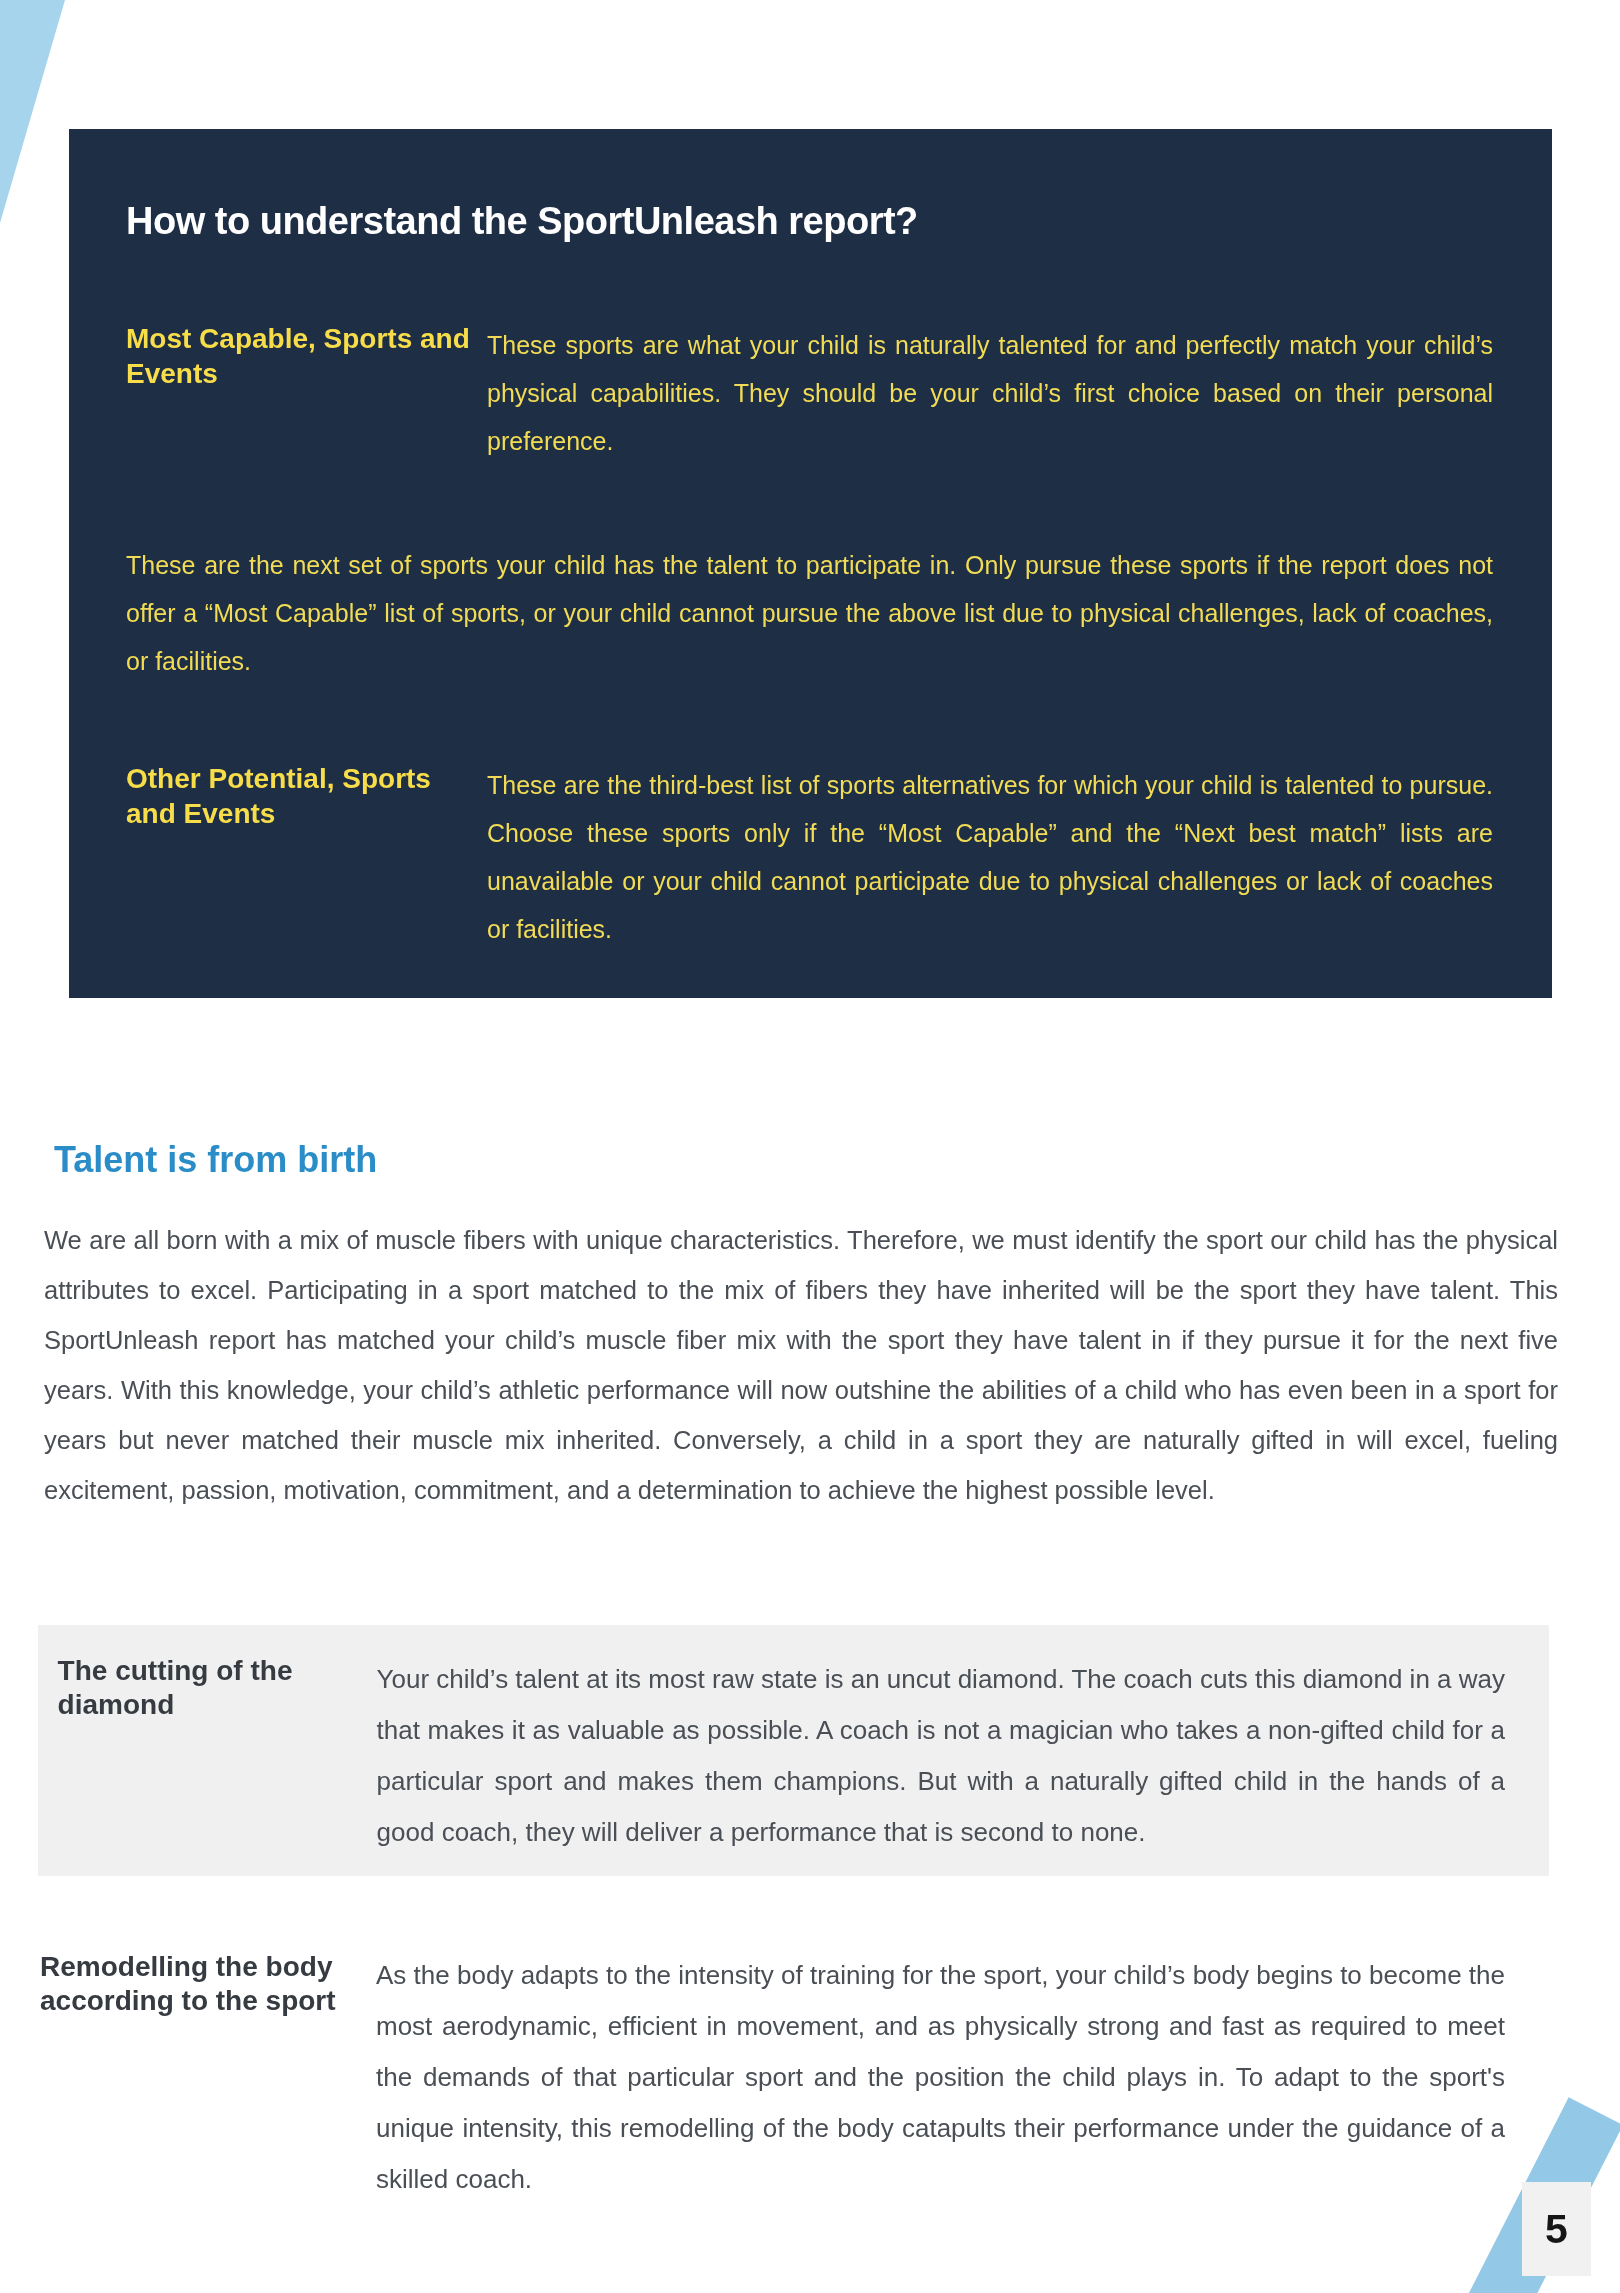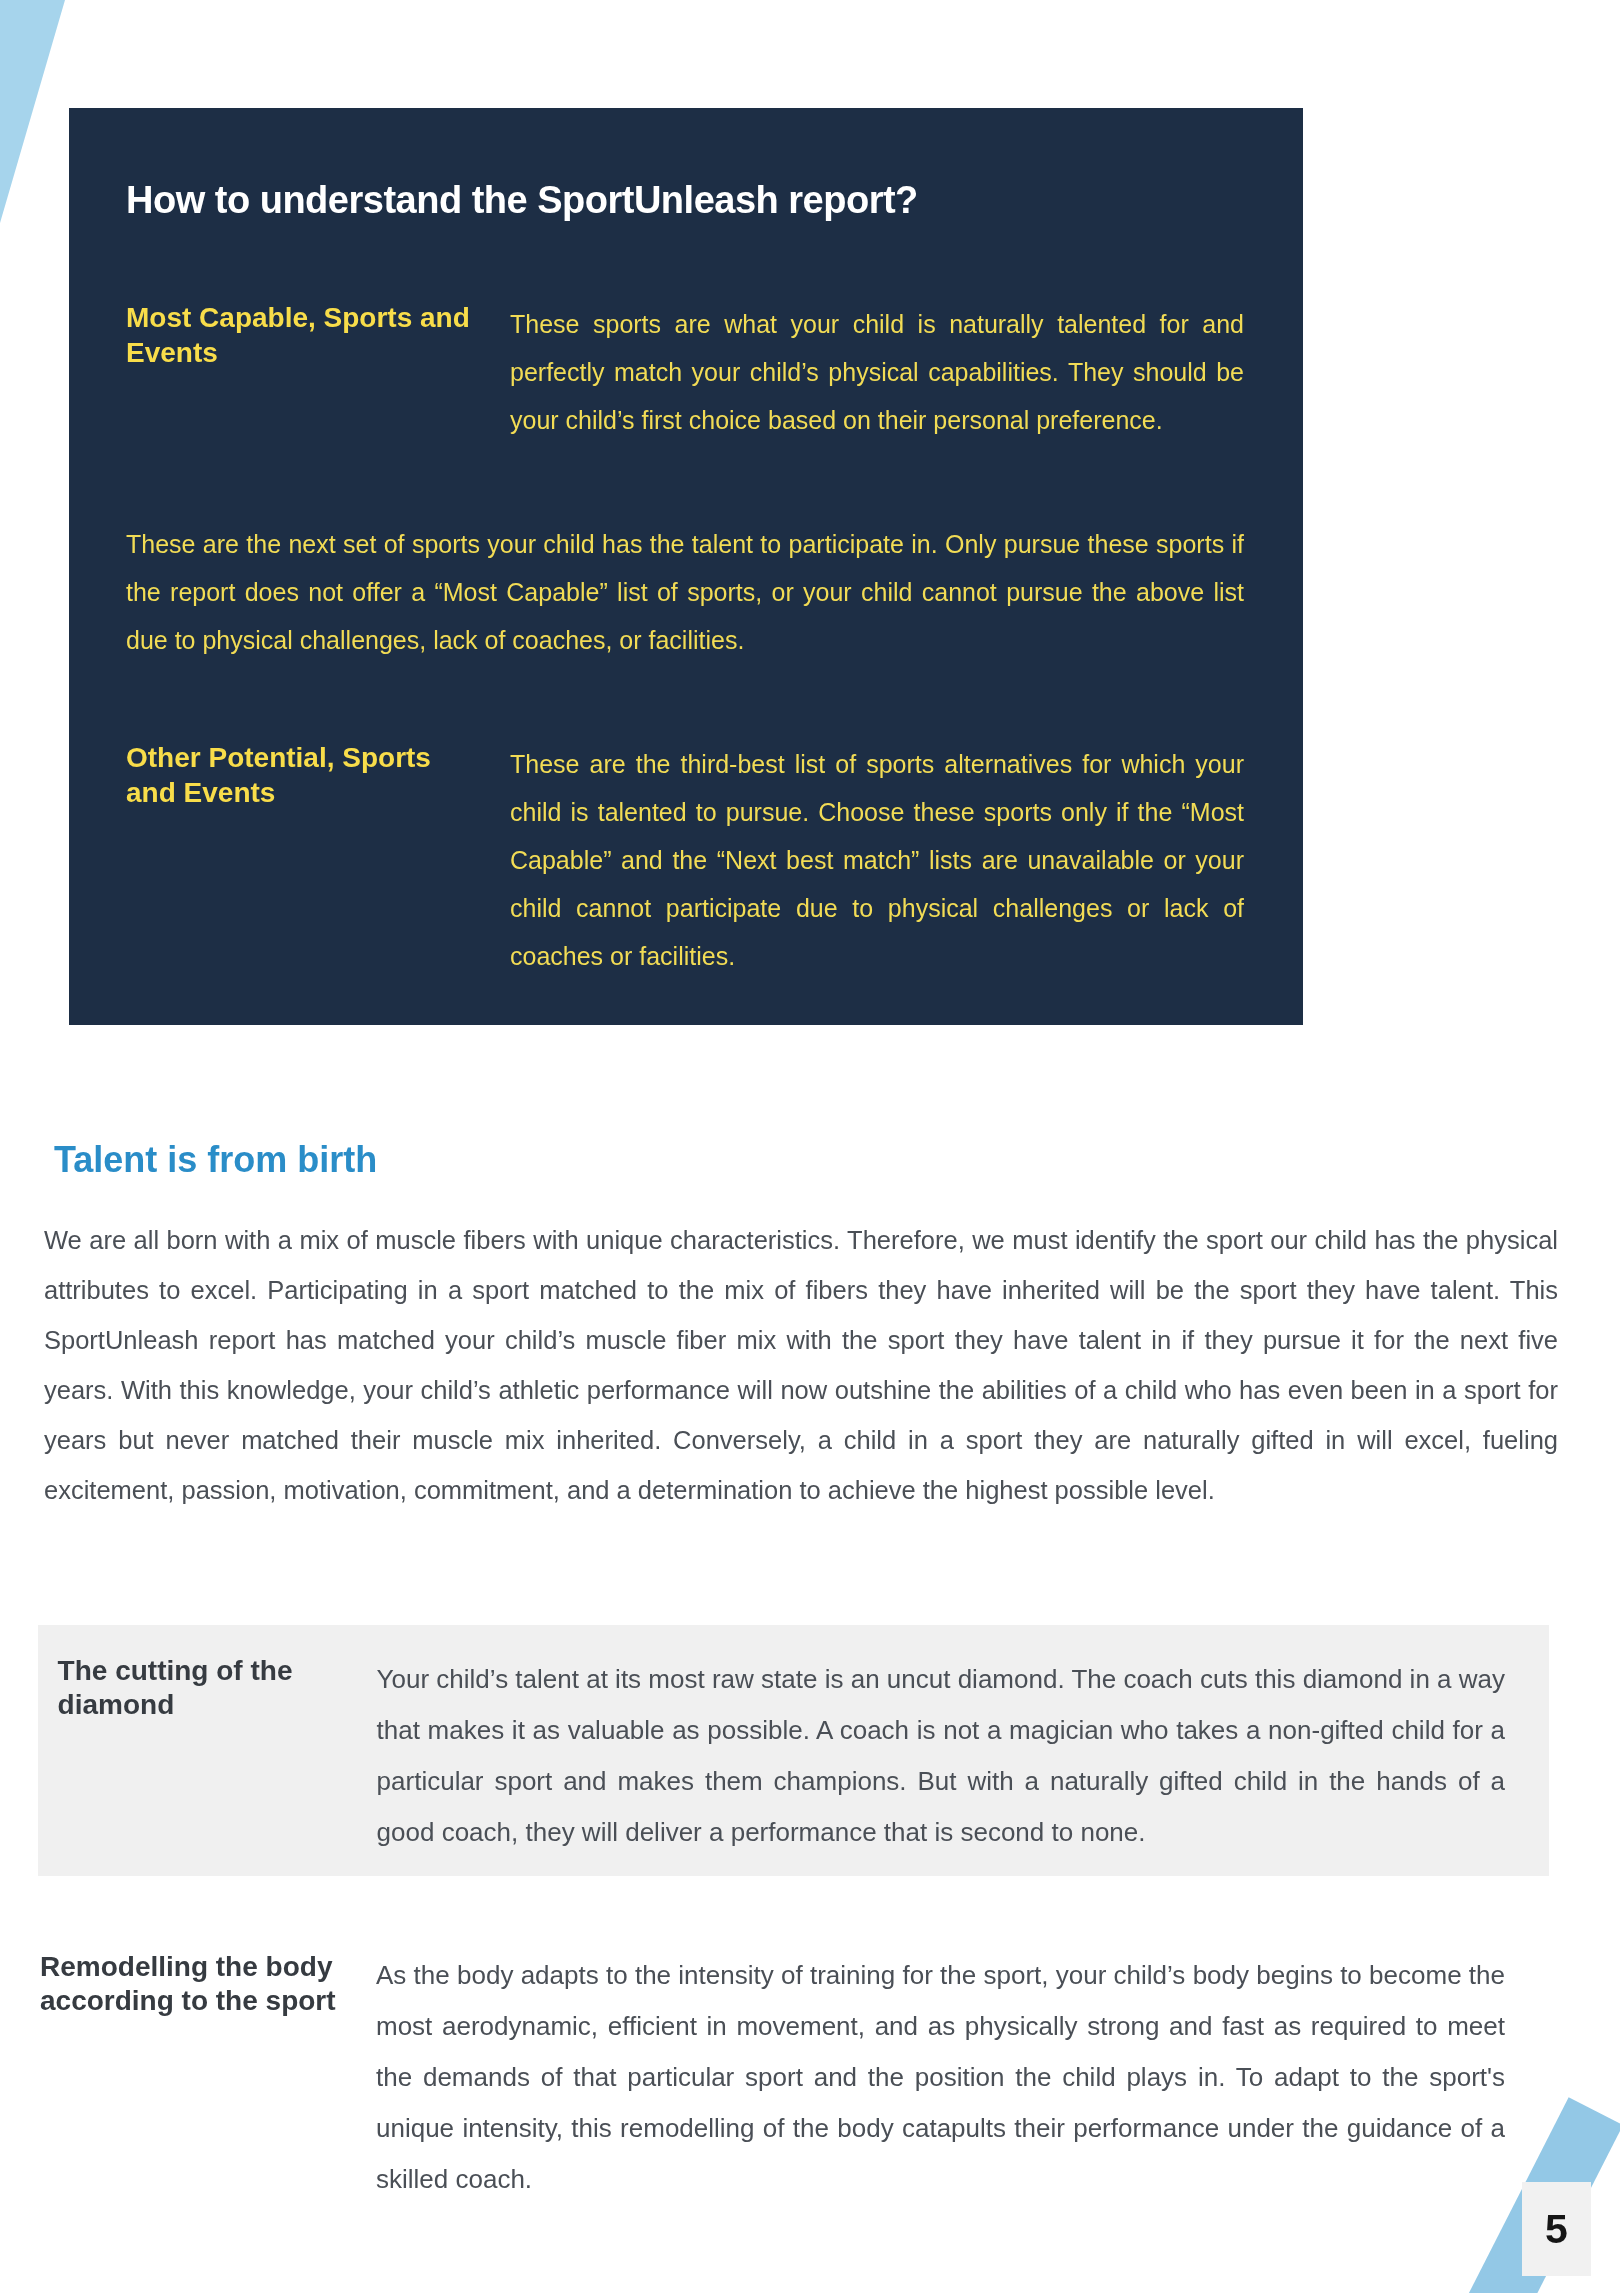--- a/index.html
+++ b/index.html
@@ -25,36 +25,36 @@
     left: 1562px; top: 2125px;
     width: 61px; height: 314px;
     background: #93c8e6;
     transform: rotate(27deg);
     transform-origin: top right;
   }
 
   
   .report-box {
     position: absolute;
-    left: 69px; top: 108px;
-    width: 1234px;
+    left: 69px; top: 129px;
+    width: 1483px;
     background: #1d2e45;
     box-sizing: border-box;
     padding: 71px 59px 45px 57px;
   }
   .report-title {
     margin: 0 0 78px 0;
     font-size: 38px;
     font-weight: bold;
     letter-spacing: -0.5px;
     color: #ffffff;
   }
   .def-row {
     display: flex;
-    gap: 39px;
+    gap: 16px;
     margin-bottom: 76px;
     margin-top: 34px;
   }
   .def-row:last-child { margin-bottom: 0; justify-content: center; }
   .def-label {
     flex: 0 0 345px;
     width: 345px;
     font-size: 28px;
     font-weight: bold;
     line-height: 1.25;

